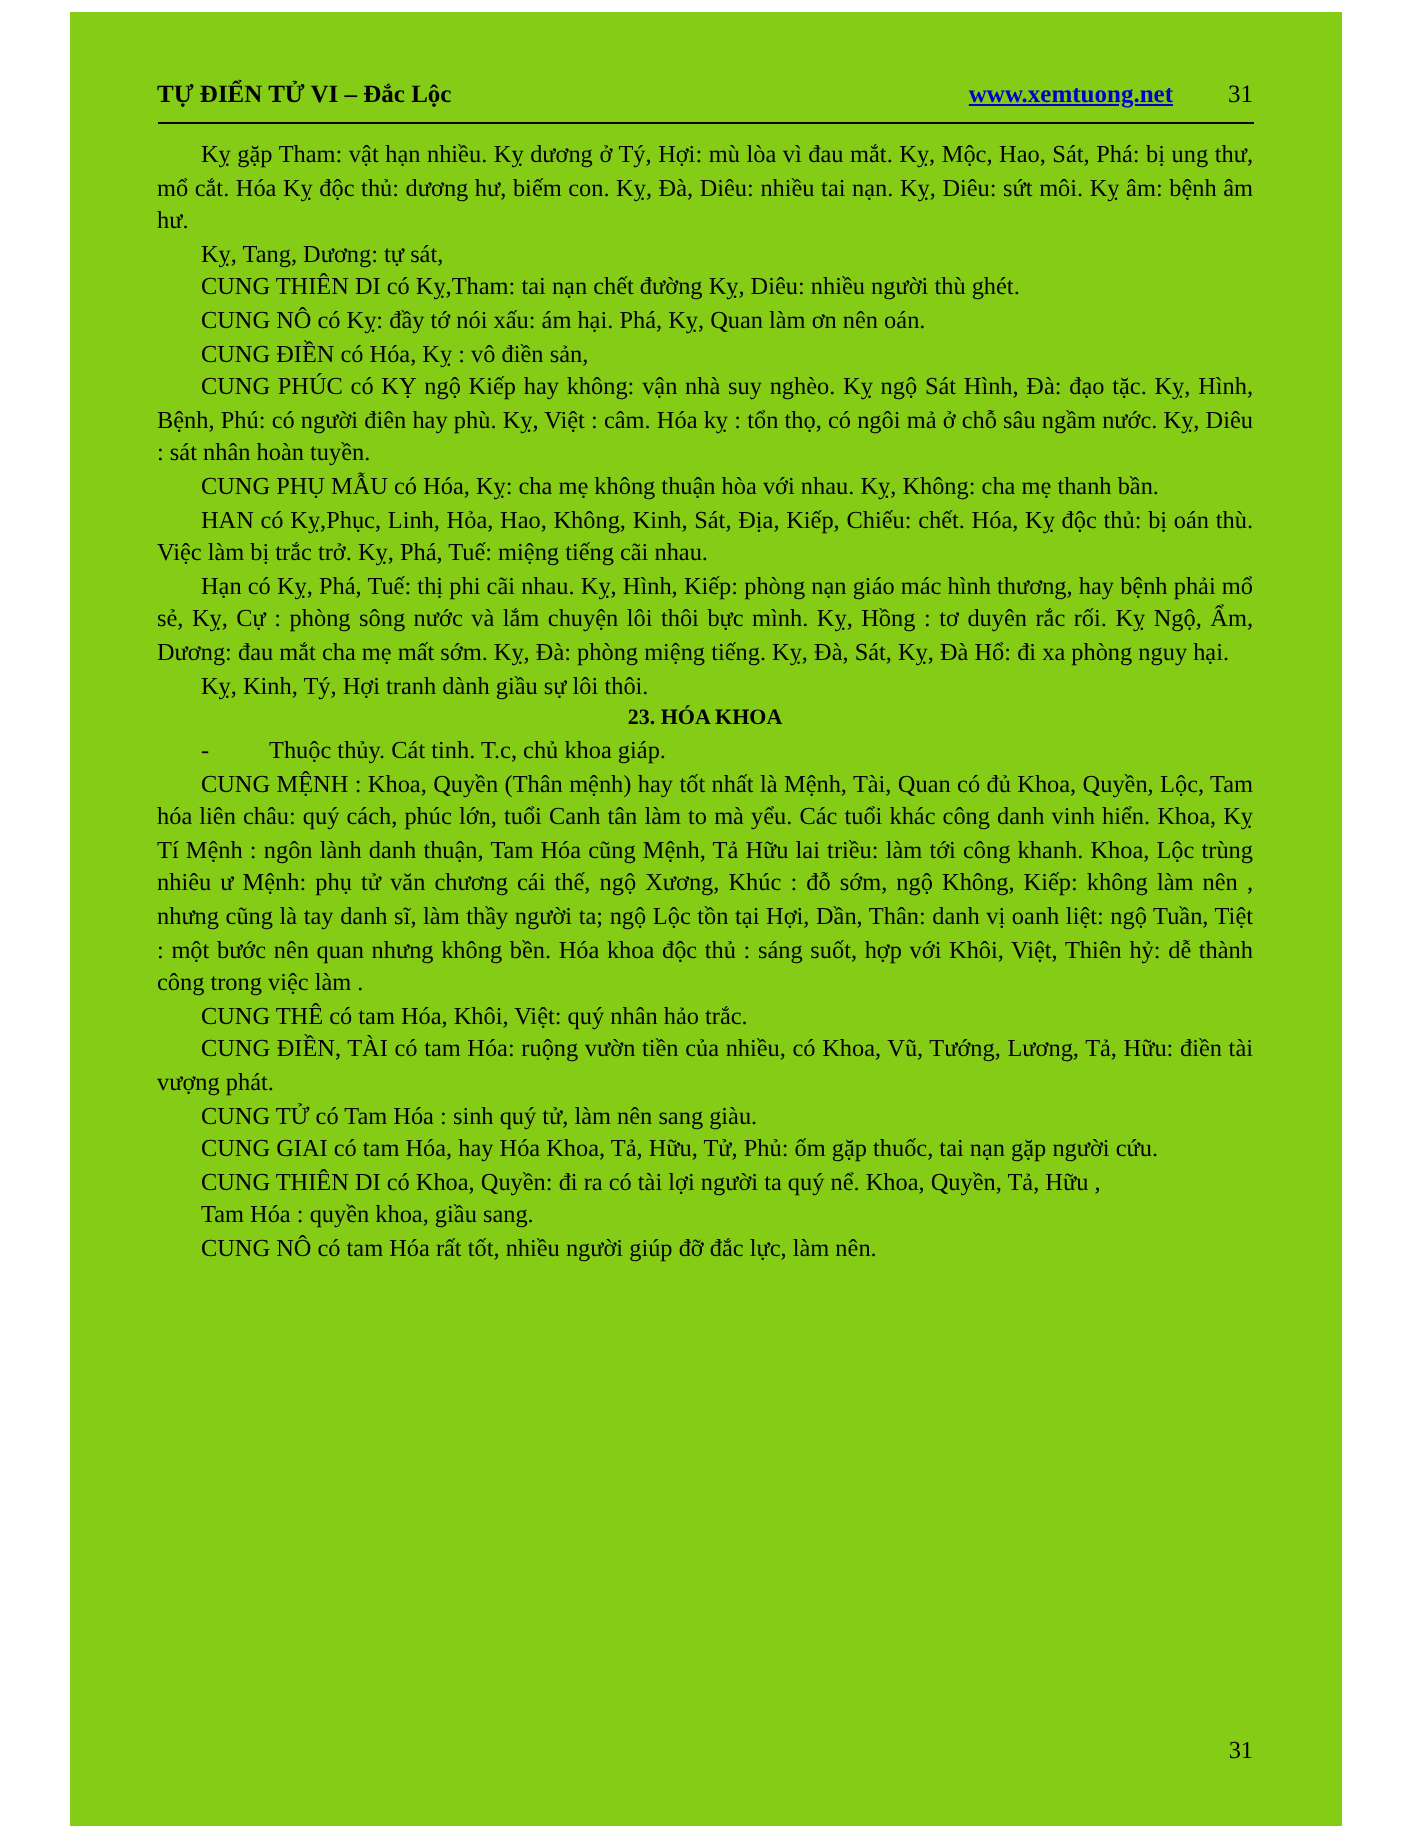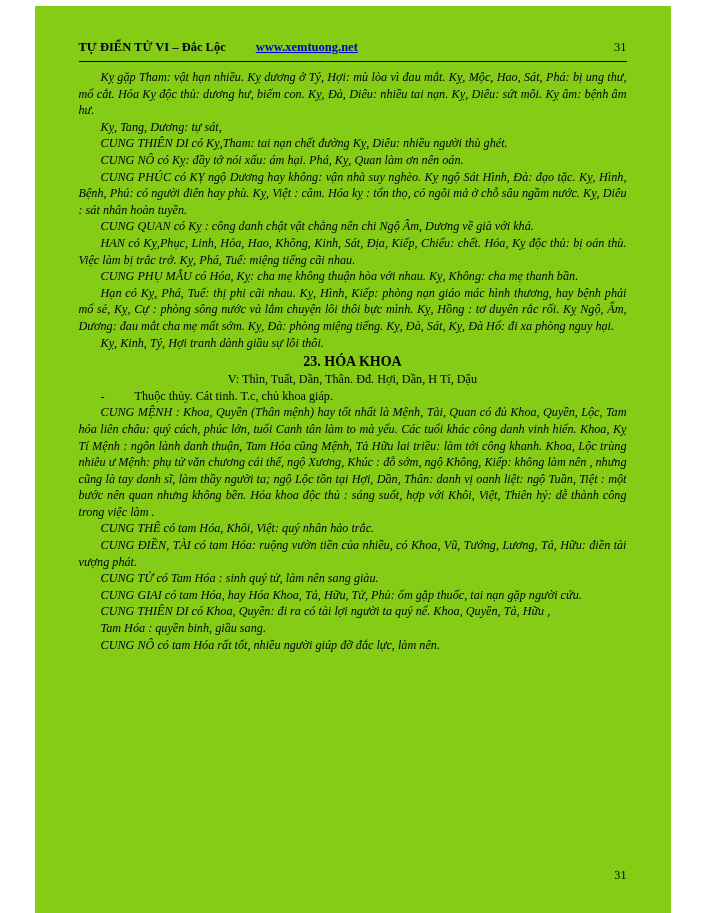--- a/index.html
+++ b/index.html
@@ -25,21 +25,21 @@
     align-items: baseline;
     font-size: 12.5px;
     font-weight: bold;
     padding-bottom: 6px;
   }
   .header-title {
     white-space: nowrap;
   }
   .header-url {
     flex: 1;
-    text-align: left;
+    text-align: right;
     color: #0000cc;
     text-decoration: underline;
     font-weight: bold;
     padding-left: 30px;
   }
   .header-page {
     width: 40px;
     text-align: right;
     font-weight: normal;
     color: #000;
@@ -52,26 +52,25 @@
     font-size: 12.2px;
     line-height: 1.36;
     text-align: justify;
   }
   p {
     margin: 0;
     padding: 0;
   }
   p.ind {
     text-indent: 22px;
-    font-style: italic;
   }
   .section-title {
     text-align: center;
     font-weight: bold;
-    font-size: 14px;
+    font-size: 11px;
     margin-top: 1px;
   }
   .section-sub {
     text-align: center;
     font-size: 12.2px;
   }
   .dash-line {
     text-indent: 0;
     padding-left: 22px;
     font-family: Liberation Serif, serif;
@@ -105,39 +104,38 @@
   </div>
 
   <div class="rule"></div>
 
   <div class="body-text">
 
     <p class="ind">Kỵ gặp Tham: vật hạn nhiều. Kỵ dương ở Tý, Hợi: mù lòa vì đau mắt. Kỵ,  Mộc, Hao, Sát, Phá: bị ung thư, mổ cắt. Hóa Kỵ độc thủ: dương hư, biếm con. Kỵ, Đà, Diêu: nhiều tai nạn. Kỵ, Diêu: sứt môi. Kỵ âm: bệnh âm hư.</p>
     <p class="ind">Kỵ, Tang, Dương: tự sát,</p>
     <p class="ind">CUNG THIÊN DI có Kỵ,Tham: tai nạn chết đường Kỵ, Diêu: nhiều người thù ghét.</p>
     <p class="ind">CUNG NÔ có Kỵ: đầy tớ nói xấu: ám hại. Phá, Kỵ, Quan làm ơn nên oán.</p>
-    <p class="ind">CUNG PHÚC có KỴ ngộ Dương hay không: vận nhà suy nghèo. Kỵ ngộ Sát Hình, Đà: đạo tặc. Kỵ, Hình, Bệnh, Phú: có người điên hay phù. Kỵ, Việt : câm. Hóa kỵ : tổn thọ, có ngôi mả ở chỗ sâu ngầm nước. Kỵ, Diêu : sát nhân hoàn tuyền.</p>
-    <p class="ind">CUNG QUAN có Kỵ : công danh chật vật chẳng nên chi Ngộ Âm, Dương về già với khá.</p>
+    <p class="ind">CUNG ĐIỀN có Hóa, Kỵ : vô điền sản,</p>
+    <p class="ind">CUNG PHÚC có KỴ ngộ Kiếp hay không: vận nhà suy nghèo. Kỵ ngộ Sát Hình, Đà: đạo tặc. Kỵ, Hình, Bệnh, Phú: có người điên hay phù. Kỵ, Việt : câm. Hóa kỵ : tổn thọ, có ngôi mả ở chỗ sâu ngầm nước. Kỵ, Diêu : sát nhân hoàn tuyền.</p>
+    <p class="ind">CUNG PHỤ MẪU có Hóa, Kỵ: cha mẹ không thuận hòa với nhau. Kỵ, Không: cha mẹ thanh bần.</p>
     <p class="ind">HAN có Kỵ,Phục, Linh, Hỏa, Hao, Không, Kinh, Sát, Địa, Kiếp, Chiếu: chết. Hóa, Kỵ độc thủ: bị oán thù. Việc làm bị trắc trở. Kỵ, Phá, Tuế: miệng tiếng cãi nhau.</p>
-    <p class="ind">CUNG PHỤ MẪU có Hóa, Kỵ: cha mẹ không thuận hòa với nhau. Kỵ, Không: cha mẹ thanh bần.</p>
     <p class="ind">Hạn có Kỵ, Phá, Tuế: thị phi cãi nhau. Kỵ, Hình, Kiếp: phòng nạn giáo mác hình thương, hay bệnh phải mổ sẻ, Kỵ, Cự : phòng sông nước và lắm chuyện lôi thôi bực mình. Kỵ, Hồng : tơ duyên rắc rối. Kỵ Ngộ, Ẩm, Dương: đau mắt cha mẹ mất sớm. Kỵ, Đà: phòng miệng tiếng. Kỵ, Đà, Sát, Kỵ, Đà Hổ: đi xa phòng nguy hại.</p>
     <p class="ind">Kỵ, Kinh, Tý, Hợi tranh dành giầu sự lôi thôi.</p>
 
     <p class="section-title">23. HÓA KHOA</p>
-    <p class="section-sub">V: Thìn, Tuất, Dần, Thân. Đđ. Hợi, Dần, H Tí, Dậu</p>
 
     <p class="dash-line"><span class="dash">-</span><span>Thuộc thủy. Cát tinh. T.c, chủ khoa giáp.</span></p>
 
     <p class="ind">CUNG MỆNH : Khoa, Quyền (Thân mệnh) hay tốt nhất là Mệnh, Tài, Quan có đủ Khoa, Quyền, Lộc, Tam hóa liên châu: quý cách, phúc lớn, tuổi Canh tân làm to mà yểu. Các tuổi khác công danh vinh hiển. Khoa, Kỵ Tí Mệnh : ngôn lành danh thuận, Tam Hóa cũng Mệnh, Tả Hữu lai triều: làm tới công khanh. Khoa, Lộc trùng nhiêu ư Mệnh: phụ tử văn chương cái thế, ngộ Xương, Khúc : đỗ sớm, ngộ Không, Kiếp: không làm nên , nhưng cũng là tay danh sĩ, làm thầy người ta; ngộ Lộc tồn tại Hợi, Dần, Thân: danh vị oanh liệt: ngộ Tuần, Tiệt : một bước nên quan nhưng không bền. Hóa khoa độc thủ : sáng suốt, hợp với Khôi, Việt, Thiên hỷ: dễ thành công trong việc làm .</p>
     <p class="ind">CUNG THÊ có tam Hóa, Khôi, Việt: quý nhân hảo trắc.</p>
     <p class="ind">CUNG ĐIỀN, TÀI có tam Hóa: ruộng vườn tiền của nhiều, có Khoa, Vũ, Tướng, Lương, Tả, Hữu: điền tài vượng phát.</p>
     <p class="ind">CUNG TỬ có Tam Hóa : sinh quý tử, làm nên sang giàu.</p>
     <p class="ind">CUNG GIAI có tam Hóa, hay Hóa Khoa, Tả, Hữu, Tử, Phủ: ốm gặp thuốc, tai nạn gặp người cứu.</p>
     <p class="ind">CUNG THIÊN DI có Khoa, Quyền: đi ra có tài lợi người ta quý nể. Khoa, Quyền, Tả, Hữu ,</p>
-    <p class="ind">Tam Hóa : quyền binh, giầu sang.</p>
+    <p class="ind">Tam Hóa : quyền khoa, giầu sang.</p>
     <p class="ind">CUNG NÔ có tam Hóa rất tốt, nhiều người giúp đỡ đắc lực, làm nên.</p>
 
   </div>
 
   <div class="footer">
     <span>31</span>
   </div>
 
 </div>
 

